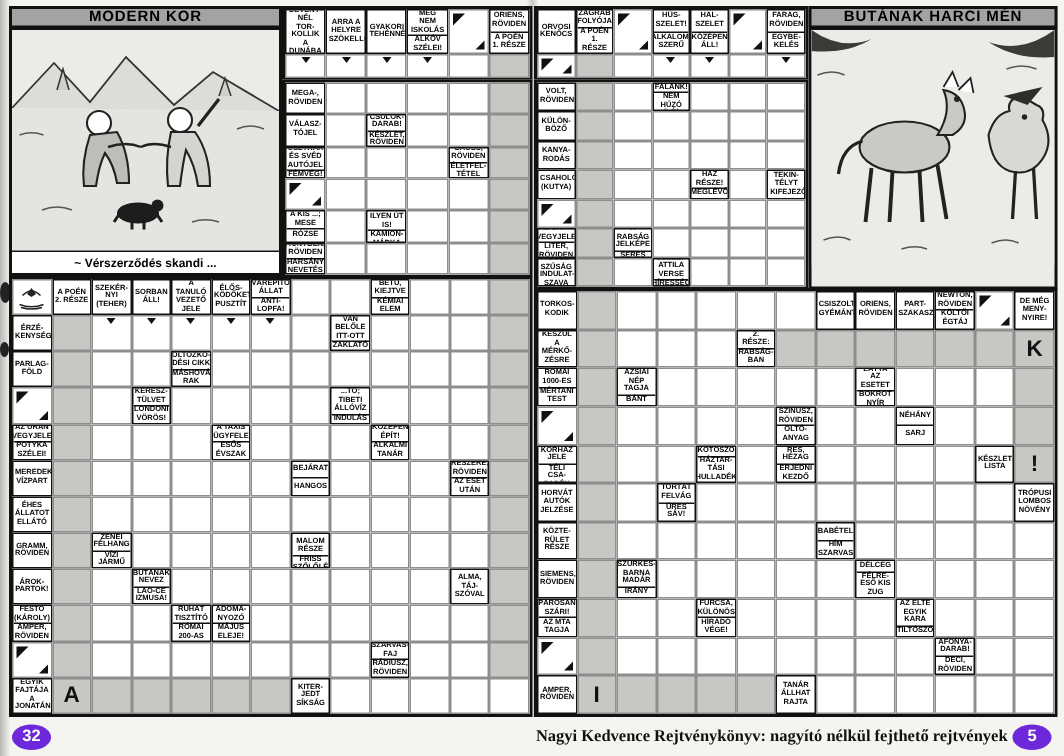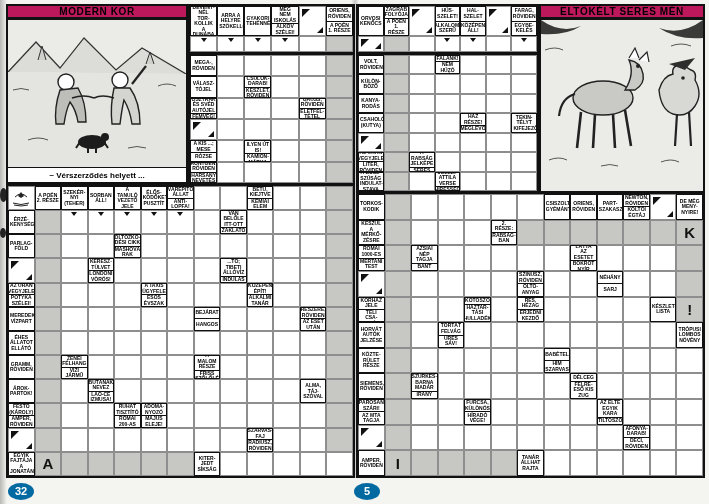--- a/index.html
+++ b/index.html
@@ -7,21 +7,21 @@
        font-family:"Liberation Sans", sans-serif;}
   .gutter{position:absolute;top:0;left:351px;width:8px;height:478px;
           background:linear-gradient(90deg,rgba(0,0,0,0) 0%,rgba(0,0,0,.18) 50%,rgba(0,0,0,0) 100%);}
   .edge-shade{position:absolute;top:0;left:0;width:7px;height:504px;
           background:linear-gradient(90deg,rgba(0,0,0,.25),rgba(0,0,0,0));}
   .smudge{position:absolute;background:#222;border-radius:50%;}
   .page{position:absolute;top:4px;width:349px;height:474px;}
   #page-left{left:6px;}
   #page-right{left:356px;}
 
-  .titlebox{position:absolute;border:2px solid #111;background:#be185d;display:flex;
+  .titlebox{position:absolute;border:2px solid #111;background:#a3a3a3;display:flex;
             align-items:center;justify-content:center;font-weight:bold;font-size:10px;
             letter-spacing:.6px;box-sizing:border-box;}
   .cartoon{position:absolute;border:2px solid #111;background:#ebebe8;box-sizing:border-box;}
   .cartoon svg{display:block;}
   .caption{position:absolute;left:0;right:0;bottom:0;height:14px;background:#fff;
            border-top:1.5px solid #111;display:flex;align-items:center;justify-content:center;
            font-weight:bold;font-size:8px;}
 
   .grid{position:absolute;display:grid;border:2px solid #111;background:#fff;box-sizing:border-box;}
   .cell{position:relative;border:0.5px solid #8e8e8e;background:#fff;box-sizing:border-box;
@@ -38,21 +38,21 @@
         border-left:3px solid transparent;border-right:3px solid transparent;border-top:4px solid #111;}
   .cell.a::before{content:"";position:absolute;top:2px;left:2px;
         border-top:8px solid #111;border-right:8px solid transparent;}
   .cell.a::after{content:"";position:absolute;bottom:2px;right:2px;
         border-bottom:6px solid #111;border-left:6px solid transparent;}
   .cell.logo{display:flex;align-items:center;justify-content:center;background:#fff;}
 
   .footer{position:absolute;top:478px;height:26px;display:flex;align-items:center;}
   #footer-left{left:0;width:352px;}
   #footer-right{left:354px;width:355px;}
-  .badge{width:26px;height:17px;background:#0369a1;color:#fff;border-radius:50%;
+  .badge{width:26px;height:17px;background:#6d28d9;color:#fff;border-radius:50%;
          display:flex;align-items:center;justify-content:center;font-weight:bold;font-size:11px;
          font-family:"Liberation Sans",sans-serif;flex:0 0 auto;}
   .foottext{flex:1;text-align:center;font-family:"Liberation Serif",serif;font-weight:bold;
             font-size:11px;color:#111;}
 </style>
 </head>
 <body>
 
 <div class="edge-shade"></div>
 <div class="gutter"></div>
@@ -72,21 +72,21 @@
       <path d="M52 70 q-6 18 -4 34 l8 0 q2 -14 6 -22 q6 8 8 20 l8 0 q0 -20 -8 -34 z" fill="#bdbdb9" stroke="#222" stroke-width="1.4"></path>
       <path d="M64 78 q12 -4 22 0" stroke="#222" fill="none" stroke-width="1.6"></path>
       <circle cx="112" cy="60" r="8" fill="#fff" stroke="#222" stroke-width="1.4"></circle>
       <path d="M106 68 q-4 18 -2 36 l8 0 q2 -16 4 -24 q6 10 8 24 l8 0 q0 -22 -10 -36 z" fill="#d4d4d0" stroke="#222" stroke-width="1.4"></path>
       <path d="M106 78 q-12 -4 -20 0" stroke="#222" fill="none" stroke-width="1.6"></path>
       <path d="M124 64 l14 -18" stroke="#222" stroke-width="2.2"></path>
       <ellipse cx="84" cy="122" rx="14" ry="7" fill="#1c1c1c"></ellipse>
       <path d="M72 122 l-4 6 M96 122 l4 6 M80 128 l0 5 M88 128 l0 5" stroke="#1c1c1c" stroke-width="2"></path>
       <circle cx="97" cy="117" r="4" fill="#1c1c1c"></circle>
     </svg>
-    <div class="caption">~ Vérszerződés helyett ...</div>
+    <div class="caption">~ Vérszerződés skandi ...</div>
   </div>
   <div class="grid" style="left:182px;top:0;width:167px;height:50px;grid-template-columns:repeat(6,1fr);grid-template-rows:30px 1fr;">
       <div class="cell c">
         <div>DÉVÉNY-NÉL TOR-KOLLIK A DUNÁBA</div>
       </div>
       <div class="cell c">
         <div>ARRA A HELYRE SZÖKELLŐ</div>
       </div>
       <div class="cell c">
         <div>GYAKORI TEHÉNNÉV</div>
@@ -517,21 +517,21 @@
       <div class="cell g"></div>
       <div class="cell e"></div>
       <div class="cell c2">
         <div>JÓZSEF ATTILA VERSE</div>
         <div>HÍRESSÉG</div>
       </div>
       <div class="cell e"></div>
       <div class="cell e"></div>
       <div class="cell e"></div>
     </div>
-  <div class="titlebox" style="left:183px;top:0;width:166px;height:15px;">ELTÖKÉLT SERES MÉN</div>
+  <div class="titlebox" style="left:183px;top:0;width:166px;height:15px;">BUTÁNAK HARCI MÉN</div>
   <div class="cartoon" style="left:183px;top:14px;width:166px;height:175px;">
     <svg width="162" height="157" viewBox="0 0 162 157">
       <rect x="0" y="0" width="162" height="157" fill="#ebebe8"></rect>
       <path d="M0 0 q20 14 40 6 q-16 10 -40 8 Z" fill="#3a3a38"></path>
       <path d="M162 0 q-22 16 -44 8 q18 12 44 10 Z" fill="#3a3a38"></path>
       <path d="M4 30 q10 -4 18 0 M130 26 q10 -4 20 0 M8 140 q10 -4 18 0 M60 146 q9 -3 17 0 M120 142 q10 -4 18 0" stroke="#555" fill="none" stroke-width="1"></path>
       <ellipse cx="62" cy="78" rx="30" ry="17" fill="#c9c9c5" stroke="#222" stroke-width="1.4"></ellipse>
       <path d="M84 70 q10 -16 4 -30 q12 2 14 14 q2 10 -8 16 z" fill="#c9c9c5" stroke="#222" stroke-width="1.4"></path>
       <path d="M88 38 l6 -10 l4 10 M98 40 l8 -8 l2 10" stroke="#222" fill="#fff" stroke-width="1.2"></path>
       <circle cx="97" cy="46" r="2" fill="#222"></circle>
@@ -767,14 +767,15 @@
       <div class="cell e"></div>
       <div class="cell e"></div>
       <div class="cell e"></div>
     </div>
 </div>
 
 <div class="footer" id="footer-left">
   <div class="badge" style="margin-left:8px;">32</div>
 </div>
 <div class="footer" id="footer-right">
+  <div class="foottext">Nagyi Kedvence Rejtvénykönyv: nagyító nélkül fejthető rejtvények</div>
   <div class="badge" style="margin-right:8px;">5</div>
 </div>
 
 </body></html>

